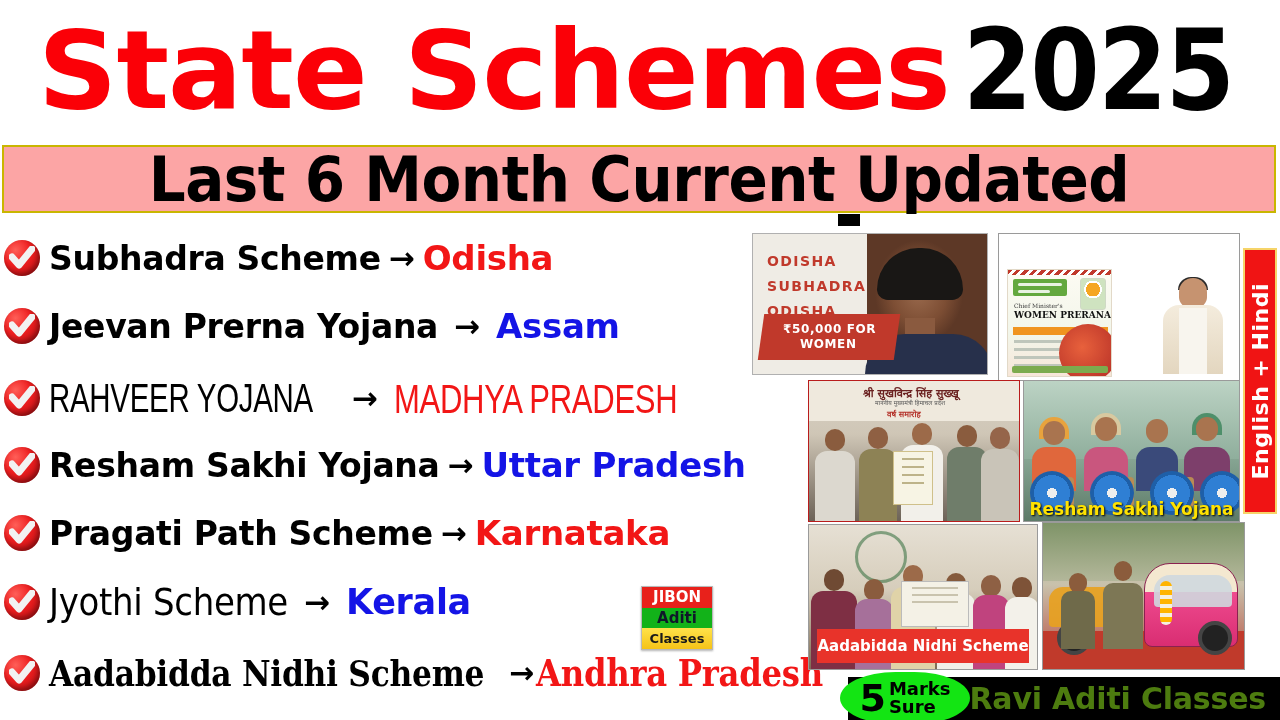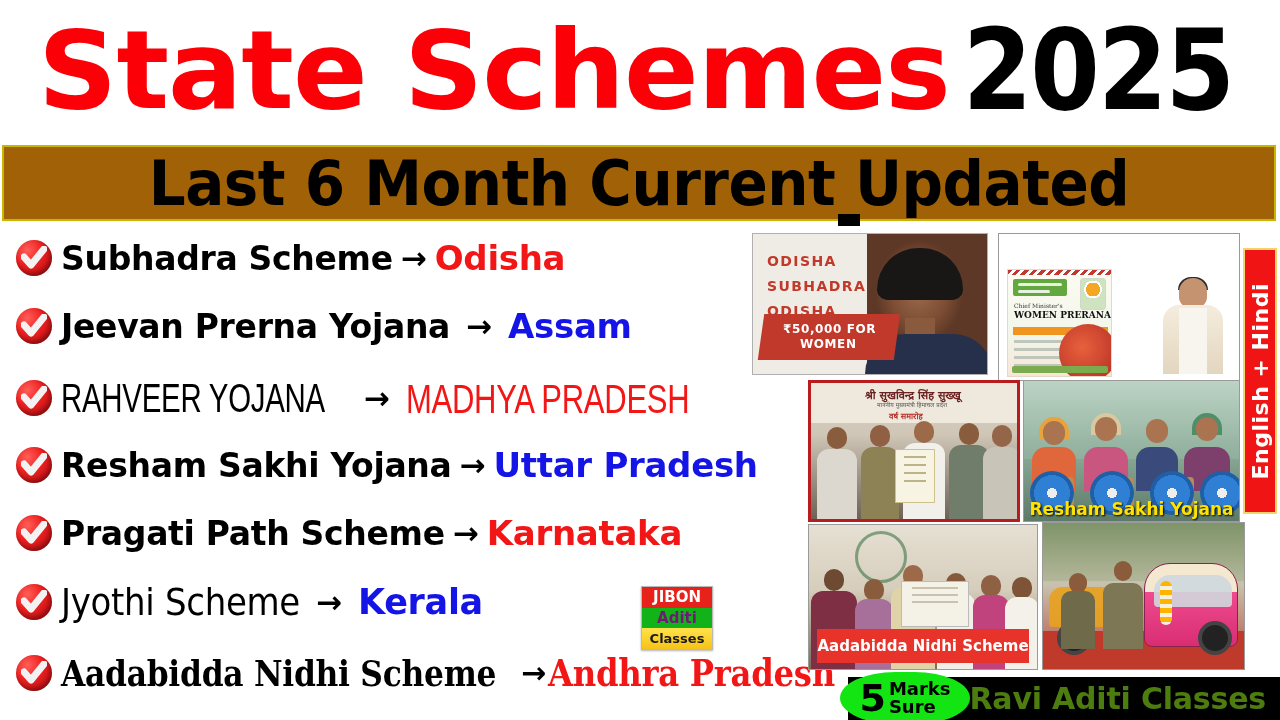--- a/index.html
+++ b/index.html
@@ -24,37 +24,37 @@
   }
   .title-year{
     font-family:"DejaVu Sans",sans-serif;
     font-weight:bold;font-size:100px;line-height:1;
     color:#000000;margin-left:22px;letter-spacing:-2px;
     transform:scaleY(1.12);
   }
 
   
   .yellow-banner{
-    position:absolute;left:2px;top:145px;width:1274px;height:76px;
-    background:#a16207;border:2px solid #c9b600;
+    position:absolute;left:2px;top:145px;width:1274px;height:68px;
+    background:#fca5a5;border:2px solid #c9b600;
     display:flex;align-items:center;justify-content:center;
     box-sizing:border-box;
   }
   .yellow-banner-text{
     font-family:"DejaVu Sans",sans-serif;
     font-weight:bold;font-size:58px;color:#000;line-height:1;
     letter-spacing:-0.5px;transform:scaleY(1.08);
   }
 
   
   .list{
     position:absolute;left:0;top:228px;width:850px;height:492px;
   }
   .row{
-    position:absolute;left:16px;display:flex;align-items:center;
+    position:absolute;left:4px;display:flex;align-items:center;
     white-space:nowrap;height:56px;justify-content:space-between;
   }
   .row0{top:2px}  .row1{top:70px} .row2{top:142px}
   .row3{top:209px} .row4{top:277px} .row5{top:346px} .row6{top:417px}
 
   .check{
     width:36px;height:36px;flex:0 0 36px;border-radius:50%;
     background:radial-gradient(circle at 32% 28%, #ff5f58 0%, #ee1f20 42%, #b50d12 100%);
     position:relative;margin-right:9px;
     box-shadow:inset -2px -3px 5px rgba(0,0,0,.35);
@@ -96,29 +96,29 @@
     position:absolute;left:641px;top:586px;width:72px;height:64px;
     border:1px solid #b9b9b9;box-sizing:border-box;background:#fff;
     display:flex;flex-direction:column;overflow:hidden;
     box-shadow:0 1px 2px rgba(0,0,0,.3);
   }
   .ravi-logo div{
     flex:1;display:flex;align-items:center;justify-content:center;
     font-family:"DejaVu Sans",sans-serif;font-weight:bold;font-size:15px;line-height:1;
   }
   .rl-red{background:#e8211b;color:#fff;}
-  .rl-green{background:#12b219;color:#701a75;}
+  .rl-green{background:#12b219;color:#0f172a;}
   .rl-yellow{background:linear-gradient(180deg,#ffe24a 0%,#f5c318 100%);color:#1a1a1a;font-size:13px!important;}
 
   
   .gallery{position:absolute;left:752px;top:230px;width:490px;height:440px;}
   .panel{position:absolute;overflow:hidden;background:#ddd;}
   .p-odisha{left:0;top:3px;width:236px;height:142px;border:1px solid #b0b0b0;box-sizing:border-box;}
   .p-jibon{left:246px;top:3px;width:242px;height:148px;border:1px solid #9a9a9a;box-sizing:border-box;background:#fff;}
-  .p-hp{left:56px;top:150px;width:212px;height:142px;border:3px solid #b91c1c;box-sizing:border-box;}
+  .p-hp{left:56px;top:150px;width:212px;height:142px;border:1px solid #b91c1c;box-sizing:border-box;}
   .p-resham{left:271px;top:150px;width:217px;height:142px;border:1px solid #9a9a9a;box-sizing:border-box;}
   .p-aada{left:56px;top:294px;width:230px;height:146px;border:1px solid #9a9a9a;box-sizing:border-box;}
   .p-auto{left:290px;top:292px;width:203px;height:148px;border:1px solid #9a9a9a;box-sizing:border-box;}
 
   
   .od-bg{position:absolute;inset:0;background:#efece5;}
   .od-face{
     position:absolute;right:0;top:0;width:120px;height:100%;
     background:
       radial-gradient(ellipse 44px 52px at 52px 58px,#9a6a4d 0%,#7d4e34 62%,#5d3826 100%),

